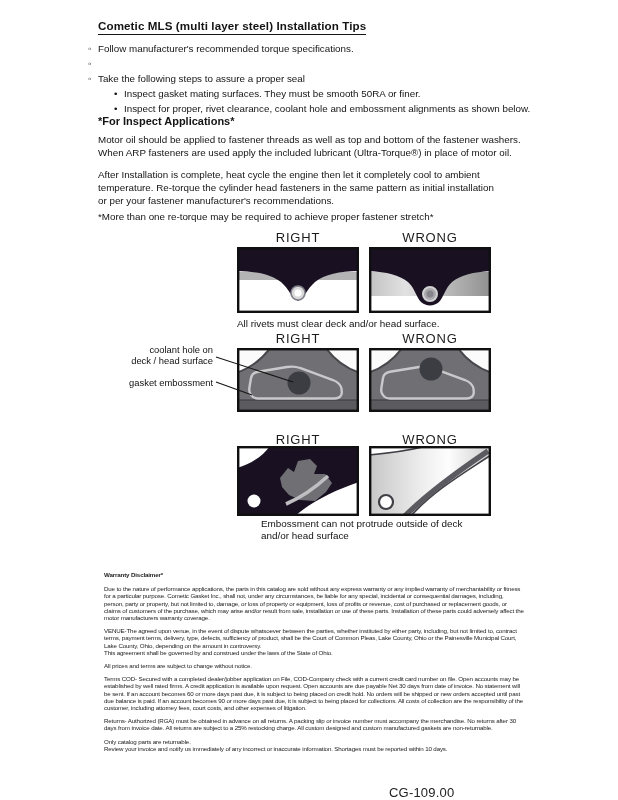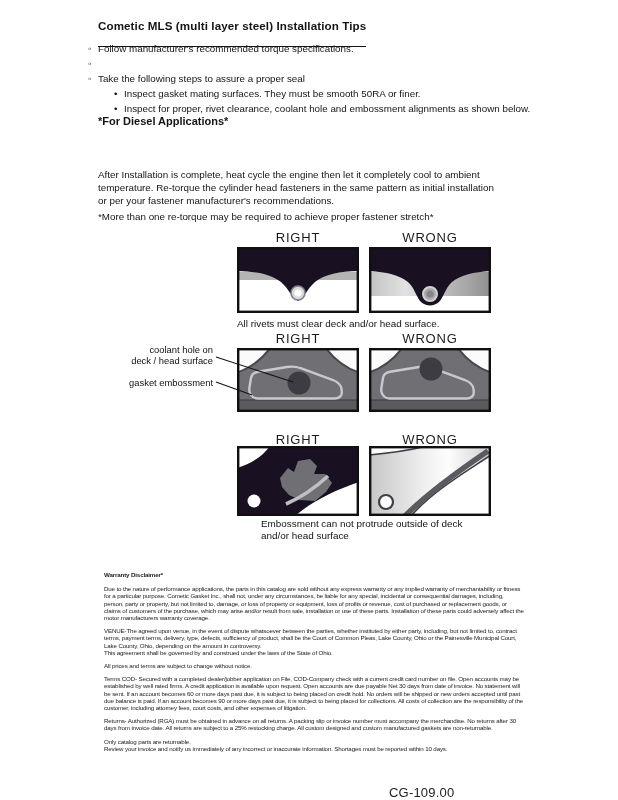--- a/index.html
+++ b/index.html
@@ -1,20 +1,20 @@
 <!DOCTYPE html>
 <html><head>
 <meta charset="utf-8">
 <style>
   html,body{margin:0;padding:0;background:#ffffff;}
   .page{position:relative;width:618px;height:800px;background:#ffffff;overflow:hidden;
         font-family:"Liberation Sans",sans-serif;color:#141414;}
   .abs{position:absolute;}
   .doc-title{left:98px;top:19px;font-size:11.6px;font-weight:bold;
-             border-bottom:1.6px solid #141414;padding-bottom:14px;letter-spacing:.1px;}
+             border-bottom:1.6px solid #141414;padding-bottom:2px;letter-spacing:.1px;}
   .bullets{left:88px;top:41px;width:470px;font-size:9.8px;line-height:15px;}
   .b-row{display:flex;}
   .b-row .mk{width:10px;flex:0 0 10px;}
   .b-row.sub{padding-left:26px;}
   .diesel-head{left:98px;top:115px;font-size:11px;font-weight:bold;}
   .para{left:98px;top:0;width:440px;font-size:9.8px;line-height:13px;white-space:pre-line;}
   .p1{top:133px;} .p2{top:168px;} .p3{top:210px;}
   .diagrams{left:0;top:230px;width:532px;height:335px;}
   .dg-label{width:122px;text-align:center;font-size:13px;letter-spacing:.8px;color:#1b1b1b;}
   .dg-caption{font-size:9.9px;white-space:pre-line;line-height:12px;color:#111;}
@@ -49,21 +49,23 @@
     <div class="b-row sub">
       <span class="mk">•</span>
       <span>Inspect gasket mating surfaces.  They must be smooth 50RA or finer.</span>
     </div>
     <div class="b-row sub">
       <span class="mk">•</span>
       <span>Inspect for proper, rivet clearance, coolant hole and embossment alignments as shown below.</span>
     </div>
   </div>
 
-  <div class="abs diesel-head">*For Diesel Applications*</div>
+  <div class="abs diesel-head">*For Inspect Applications*</div>
+  <div class="abs para p1">Motor oil should be applied to fastener threads as well as top and bottom of the fastener washers.
+When ARP fasteners are used apply the included lubricant (Ultra-Torque®) in place of motor oil.</div>
   <div class="abs para p3">*More than one re-torque may be required to achieve proper fastener stretch*</div>
   <div class="abs para p2">After Installation is complete, heat cycle the engine then let it completely cool to ambient
 temperature. Re-torque the cylinder head fasteners in the same pattern as initial installation
 or per your fastener manufacturer's recommendations.</div>
 
   <div class="abs diagrams">
 
     <div class="abs dg-label" style="left:237px;top:0;">RIGHT</div>
     <div class="abs dg-label" style="left:369px;top:0;">WRONG</div>
 

